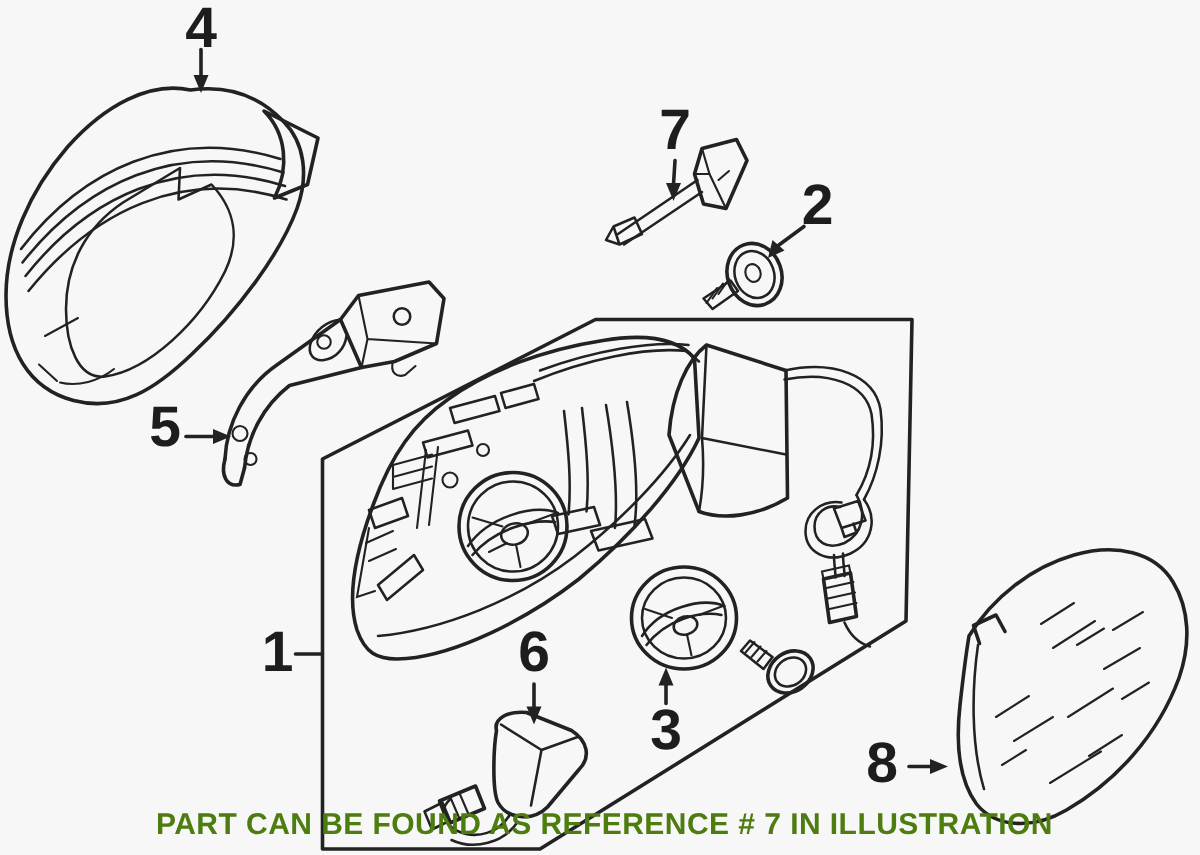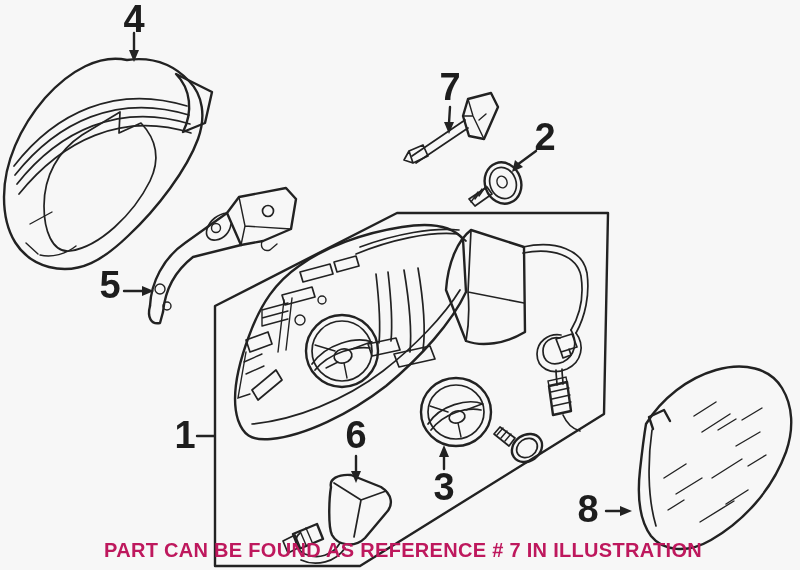--- a/index.html
+++ b/index.html
@@ -5,21 +5,21 @@
   html,body{margin:0;padding:0;}
   body{width:800px;height:570px;background:#f7f7f7;overflow:hidden;
        font-family:"Liberation Sans", sans-serif;}
   .stage{position:relative;width:800px;height:570px;}
   .stage svg{position:absolute;left:0;top:0;}
   .num{position:absolute;width:34px;text-align:center;
        font-weight:bold;font-size:38px;line-height:1;color:#1d1d1d;
        font-family:"Liberation Sans", sans-serif;}
   .caption{position:absolute;left:104px;top:539px;width:596px;
        text-align:center;font-weight:bold;font-size:20px;letter-spacing:.3px;
-       color:#be185d;font-family:"Liberation Sans", sans-serif;white-space:nowrap;}
+       color:#4d7c0f;font-family:"Liberation Sans", sans-serif;white-space:nowrap;}
   .ln{fill:none;stroke:#222;stroke-width:2.4;stroke-linecap:round;stroke-linejoin:round;}
   .ln2{fill:none;stroke:#222;stroke-width:1.7;stroke-linecap:round;stroke-linejoin:round;}
   .thin{fill:none;stroke:#222;stroke-width:1.4;stroke-linecap:round;}
   .ah{fill:#222;stroke:none;}
 </style>
 </head>
 <body>
 
 <div class="stage">
 

